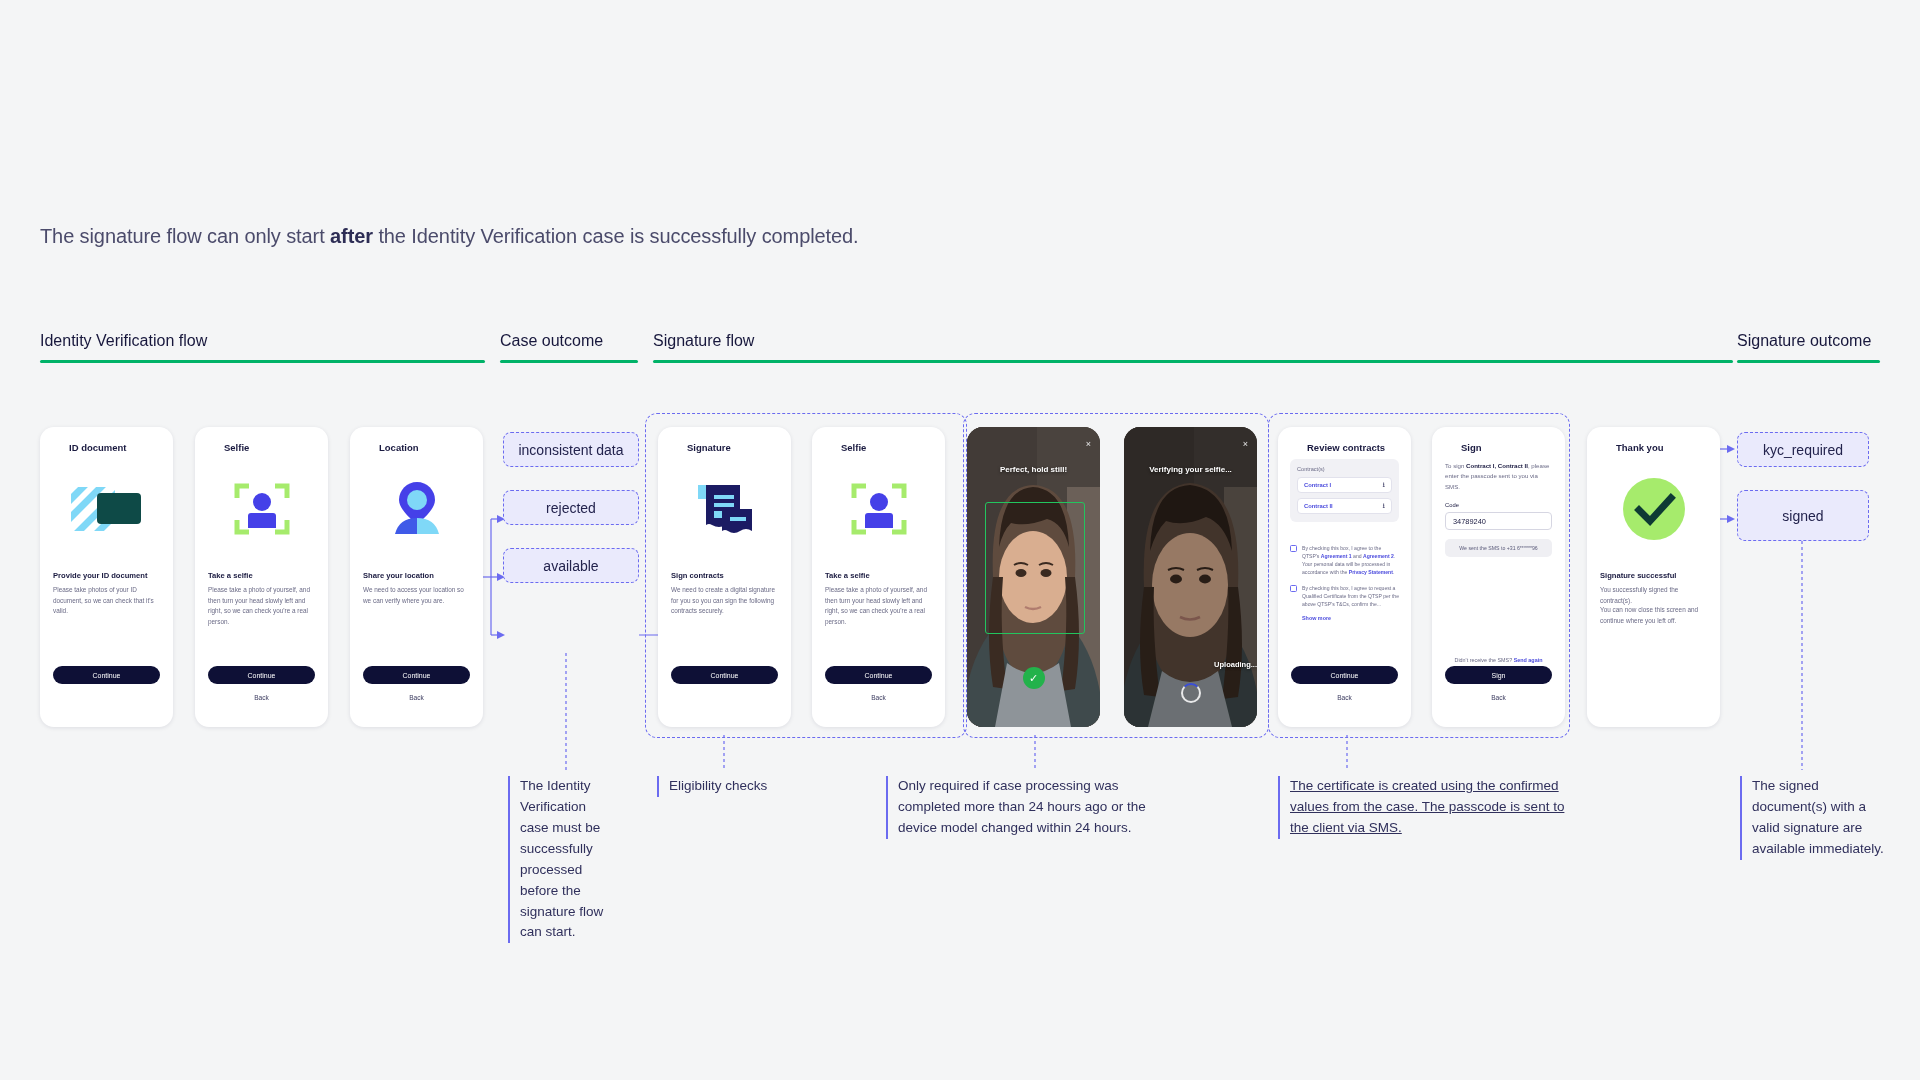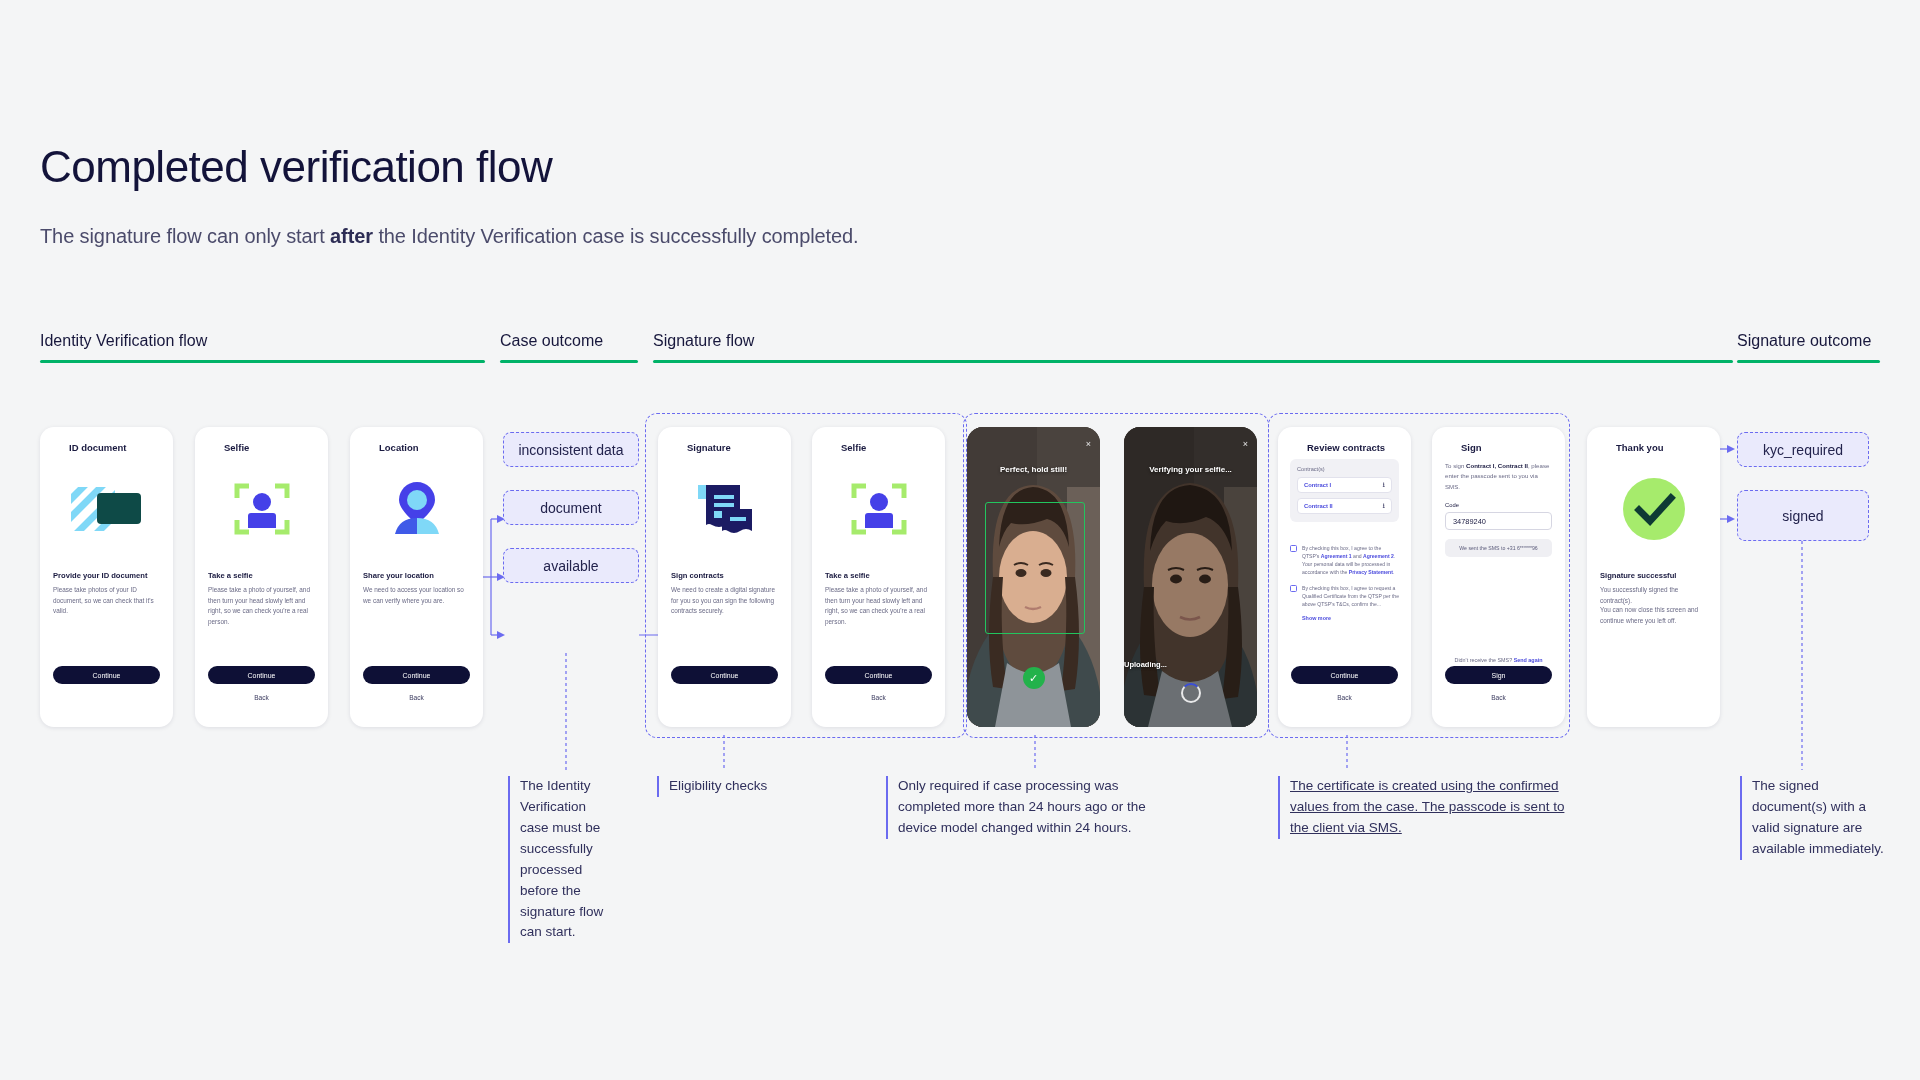--- a/index.html
+++ b/index.html
@@ -93,21 +93,21 @@
     border: 1.6px solid #22c55e; border-radius: 3px;
   }
   .cam .okcircle {
     position: absolute; left: 50%; transform: translateX(-50%); bottom: 38px;
     width: 22px; height: 22px; border-radius: 50%;
     background: #23b24b; display: flex; align-items: center; justify-content: center;
     color: #fff; font-size: 11px;
   }
   .cam .uptext {
     position: absolute; left: 0; right: 0; bottom: 58px;
-    text-align: left; color: #fff; font-size: 7.5px; font-weight: 700;
+    text-align: right; color: #fff; font-size: 7.5px; font-weight: 700;
     text-shadow: 0 1px 3px rgba(0,0,0,.6);
   }
   .cam .spinner {
     position: absolute; left: 50%; transform: translateX(-50%); bottom: 24px;
     width: 20px; height: 20px; border-radius: 50%;
     border: 2px solid rgba(255,255,255,.85);
     border-top-color: #3b4ed6;
   }
 
   
@@ -172,21 +172,20 @@
   }
 
   
   svg.wires { position: absolute; left: 0; top: 0; width: 1920px; height: 1080px; pointer-events: none; }
 </style>
 </head>
 <body>
 
 <div class="page">
 
-  <div class="title">Completed verification flow</div>
   <div class="subtitle">
     <span>The signature flow can only start </span><b>after</b><span> the Identity Verification case is successfully completed.</span>
   </div>
 
   <div class="sec" style="left:40px; width:445px;">
     <div class="lbl">Identity Verification flow</div>
     <div class="rule"></div>
   </div>
   <div class="sec" style="left:500px; width:138px;">
     <div class="lbl">Case outcome</div>
@@ -298,21 +297,21 @@
     <div class="h2">Share your location</div>
     <div class="body">We need to access your location so we can verify where you are.</div>
     <div class="cta">Continue</div>
     <div class="back">Back</div>
   </div>
 
   <div class="pill" style="left:503px; top:432px; width:136px; height:35px;">
     <span>inconsistent data</span>
   </div>
   <div class="pill" style="left:503px; top:490px; width:136px; height:35px;">
-    <span>document</span>
+    <span>rejected</span>
   </div>
   <div class="pill" style="left:503px; top:548px; width:136px; height:35px;">
     <span>available</span>
   </div>
 
   <div class="phone" style="left:658px; top:427px;">
     <div class="ttl">Signature</div>
     <div class="art">
       <svg width="66" height="56" viewBox="0 0 66 56">
         <rect x="6" y="4" width="12" height="14" fill="#7fd8f7"></rect>

